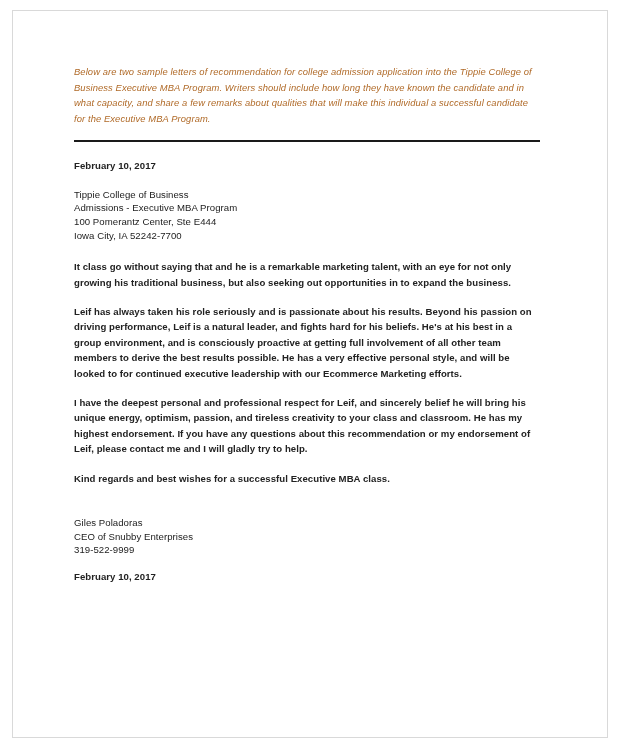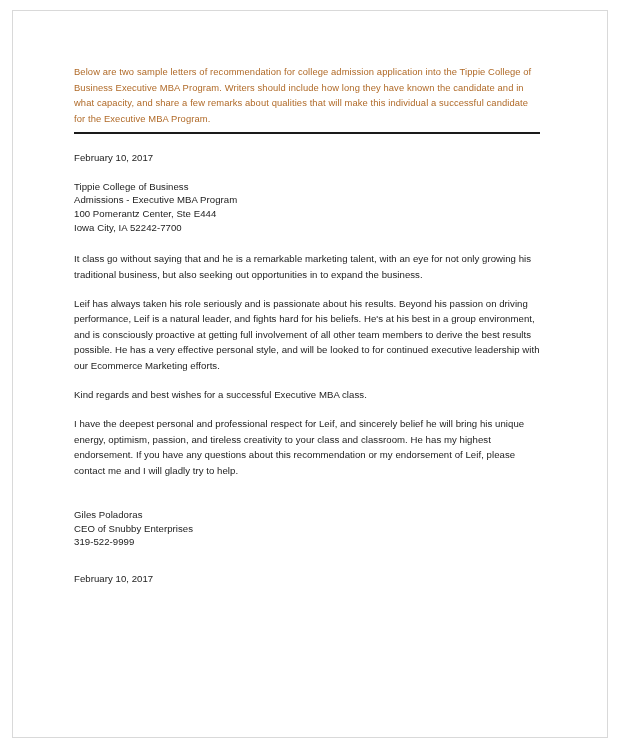--- a/index.html
+++ b/index.html
@@ -34,43 +34,45 @@
     position: absolute;
     left: 74px;
     top: 64px;
     width: 468px;
   }
   .intro {
     color: #b06a28;
     font-size: 9.4px;
     line-height: 15.6px;
     letter-spacing: 0.1px;
-    margin: 0 0 6px 0;
+    margin: 0 0 14px 0;
+    font-style: italic;
   }
   .rule {
     border: 0;
     border-top: 2px solid #1a1a1a;
     margin: 0 0 16px 0;
     width: 466px;
   }
   .body-text {
     color: #222222;
     font-size: 9.6px;
     line-height: 15.4px;
     letter-spacing: 0.05px;
   }
   .para {
     margin: 0 0 14px 0;
+    font-weight: bold;
   }
   .tight {
     margin: 0;
     line-height: 13.6px;
   }
   .block-gap-md { margin-bottom: 17px; margin-top: 14px; }
-  .block-gap-lg { margin-bottom: 22px; }
+  .block-gap-lg { margin-bottom: 12px; }
   .sig-block { margin-top: 30px; }
   .date-line { margin: 0; }
 </style>
 </head>
 <body>
 
 <div class="page">
   <div class="page-border"></div>
 
   <div class="content">
@@ -86,22 +88,22 @@
       <div class="block-gap-md">
         <p class="tight">Tippie College of Business</p>
         <p class="tight">Admissions - Executive MBA Program</p>
         <p class="tight">100 Pomerantz Center, Ste E444</p>
         <p class="tight">Iowa City, IA   52242-7700</p>
       </div>
 
 
       <p class="para">It class go without saying that and he is a remarkable marketing talent, with an eye for not only growing his traditional business, but also seeking out opportunities in to expand the business.</p>
       <p class="para">Leif has always taken his role seriously and is passionate about his results. Beyond his passion on driving performance, Leif is a natural leader, and fights hard for his beliefs. He's at his best in a group environment, and is consciously proactive at getting full involvement of all other team members to derive the best results possible. He has a very effective personal style, and will be looked to for continued executive leadership with our Ecommerce Marketing efforts.</p>
+      <p class="para">I have the deepest personal and professional respect for Leif, and sincerely belief he will bring his unique energy, optimism, passion, and tireless creativity to your class and classroom.  He has my highest endorsement.  If you have any questions about this recommendation or my endorsement of Leif, please contact me and I will gladly try to help.</p>
       <p class="para">Kind regards and best wishes for a successful Executive MBA class.</p>
-      <p class="para">I have the deepest personal and professional respect for Leif, and sincerely belief he will bring his unique energy, optimism, passion, and tireless creativity to your class and classroom.  He has my highest endorsement.  If you have any questions about this recommendation or my endorsement of Leif, please contact me and I will gladly try to help.</p>
 
       <div class="sig-block block-gap-lg">
         <p class="tight">Giles Poladoras</p>
         <p class="tight">CEO of Snubby Enterprises</p>
         <p class="tight">319-522-9999</p>
       </div>
 
       <p class="para date-line">February 10, 2017</p>
 
     </div>

